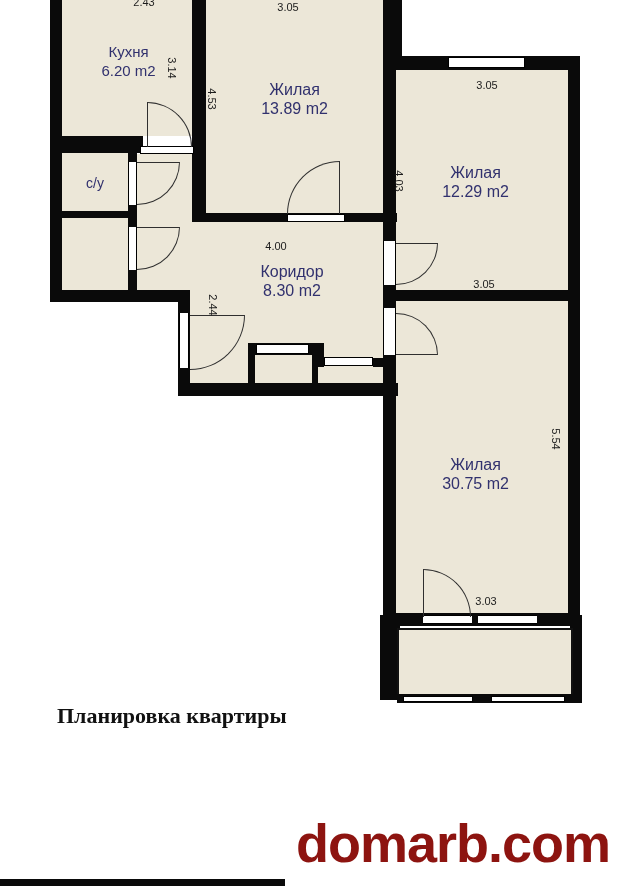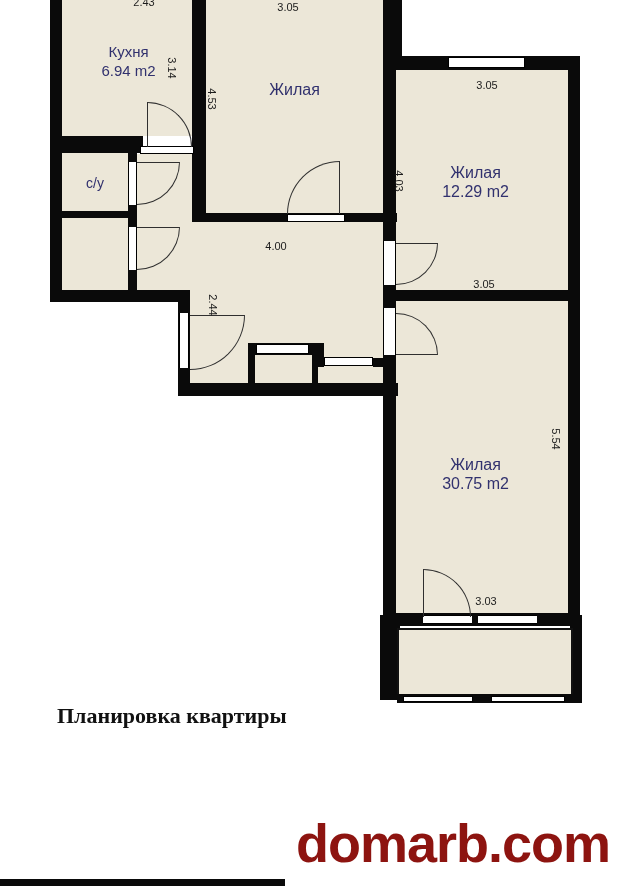--- a/index.html
+++ b/index.html
@@ -85,31 +85,36 @@
   <div class="arc" style="left:137px;top:162px;width:43px;height:43px;border-top-width:1px;border-right-width:1px;border-bottom-width:1px;border-bottom-right-radius:100% 100%;"></div>
   <div class="arc" style="left:137px;top:227px;width:43px;height:43px;border-top-width:1px;border-right-width:1px;border-bottom-width:1px;border-bottom-right-radius:100% 100%;"></div>
   <div class="arc" style="left:287px;top:161px;width:53px;height:53px;border-right-width:1px;border-top-width:1px;border-left-width:1px;border-top-left-radius:100% 100%;"></div>
   <div class="arc" style="left:396px;top:243px;width:42px;height:42px;border-top-width:1px;border-right-width:1px;border-bottom-width:1px;border-bottom-right-radius:100% 100%;"></div>
   <div class="arc" style="left:396px;top:313px;width:42px;height:42px;border-bottom-width:1px;border-top-width:1px;border-right-width:1px;border-top-right-radius:100% 100%;"></div>
   <div class="arc" style="left:190px;top:315px;width:55px;height:55px;border-top-width:1px;border-right-width:1px;border-bottom-width:1px;border-bottom-right-radius:100% 100%;"></div>
   <div class="arc" style="left:423px;top:569px;width:48px;height:48px;border-left-width:1px;border-top-width:1px;border-right-width:1px;border-top-right-radius:100% 100%;"></div>
 
   <div class="rlabel" style="left:62px;top:42px;width:133px;font-size:15px;text-align:center;">
     <div>Кухня</div>
-    <div>6.94 m2</div>
+    <div>6.20 m2</div>
   </div>
   <div class="rlabel" style="left:206px;top:80px;width:177px;">
     <div>Жилая</div>
+    <div>13.89 m2</div>
   </div>
   <div class="rlabel" style="left:383px;top:163px;width:185px;">
     <div>Жилая</div>
     <div>12.29 m2</div>
   </div>
   <div class="rlabel" style="left:62px;top:174px;width:66px;font-size:14px;">
     <div>с/у</div>
+  </div>
+  <div class="rlabel" style="left:206px;top:262px;width:172px;">
+    <div>Коридор</div>
+    <div>8.30 m2</div>
   </div>
   <div class="rlabel" style="left:383px;top:455px;width:185px;">
     <div>Жилая</div>
     <div>30.75 m2</div>
   </div>
 
   <div class="dim" style="left:119px;top:-4px;">2.43</div>
   <div class="dim" style="left:263px;top:1px;">3.05</div>
   <div class="dimv" style="left:157px;top:62px;">3.14</div>
   <div class="dimv" style="left:197px;top:93px;">4.53</div>

